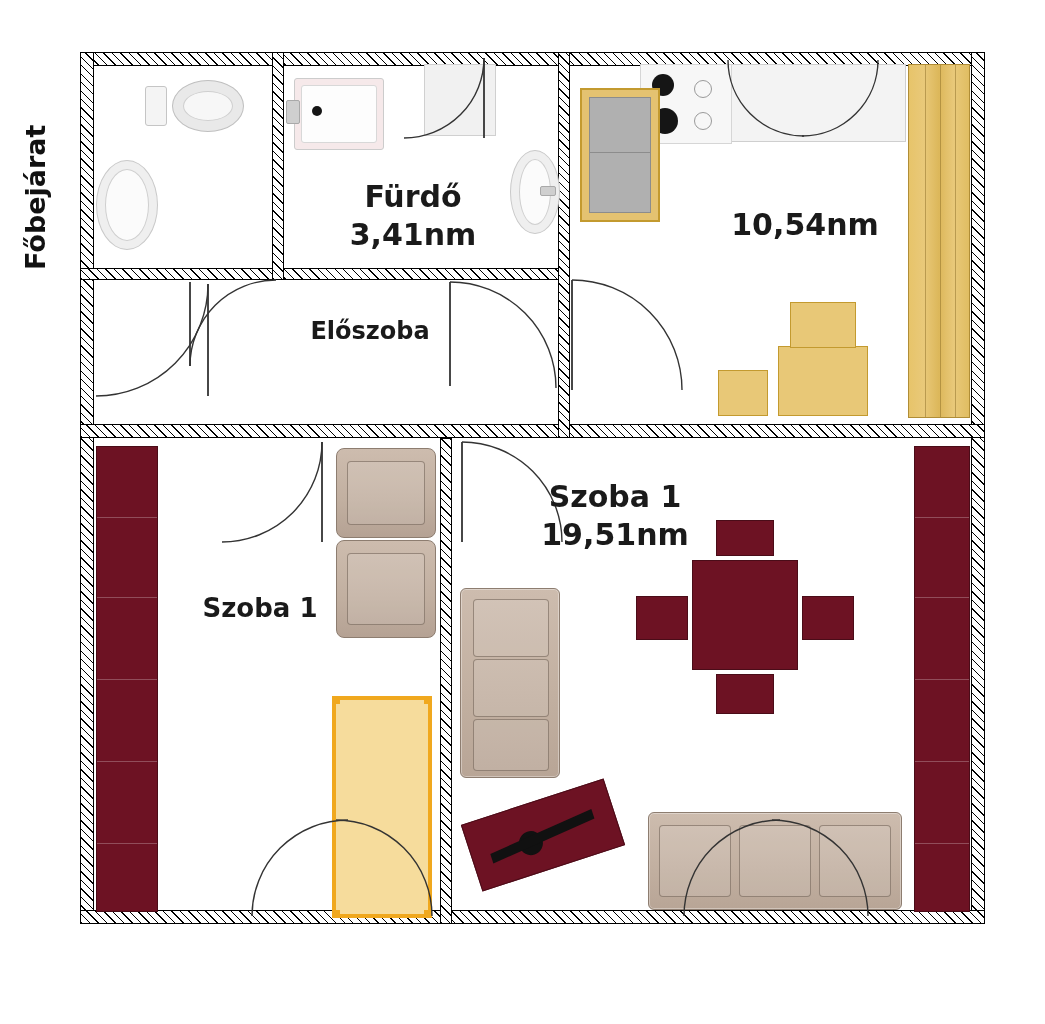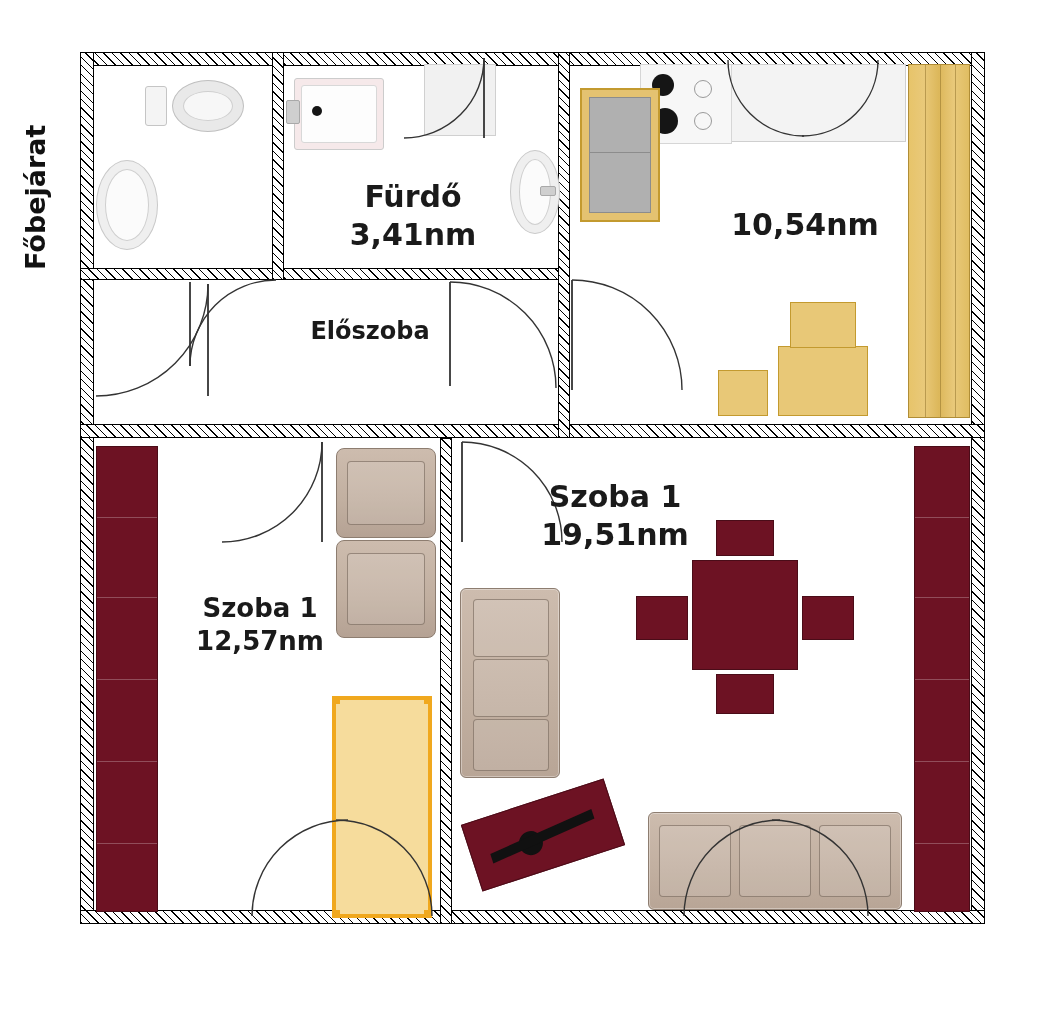--- a/index.html
+++ b/index.html
@@ -306,21 +306,20 @@
   <div class="room-label" style="left:690px;top:206px;width:230px;font-size:30px;">
     <span class="nm">10,54nm</span>
   </div>
 
   <div class="room-label" style="left:255px;top:316px;width:230px;font-size:24px;">
     <span>Előszoba</span>
   </div>
 
   <div class="room-label" style="left:145px;top:592px;width:230px;font-size:26px;">
     <span>Szoba 1</span>
-    <span class="nm">12,57nm</span>
   </div>
 
   <div class="room-label" style="left:500px;top:478px;width:230px;font-size:30px;">
     <span>Szoba 1</span>
     <span class="nm">19,51nm</span>
   </div>
 
   <div class="entrance">Főbejárat</div>
 
 

